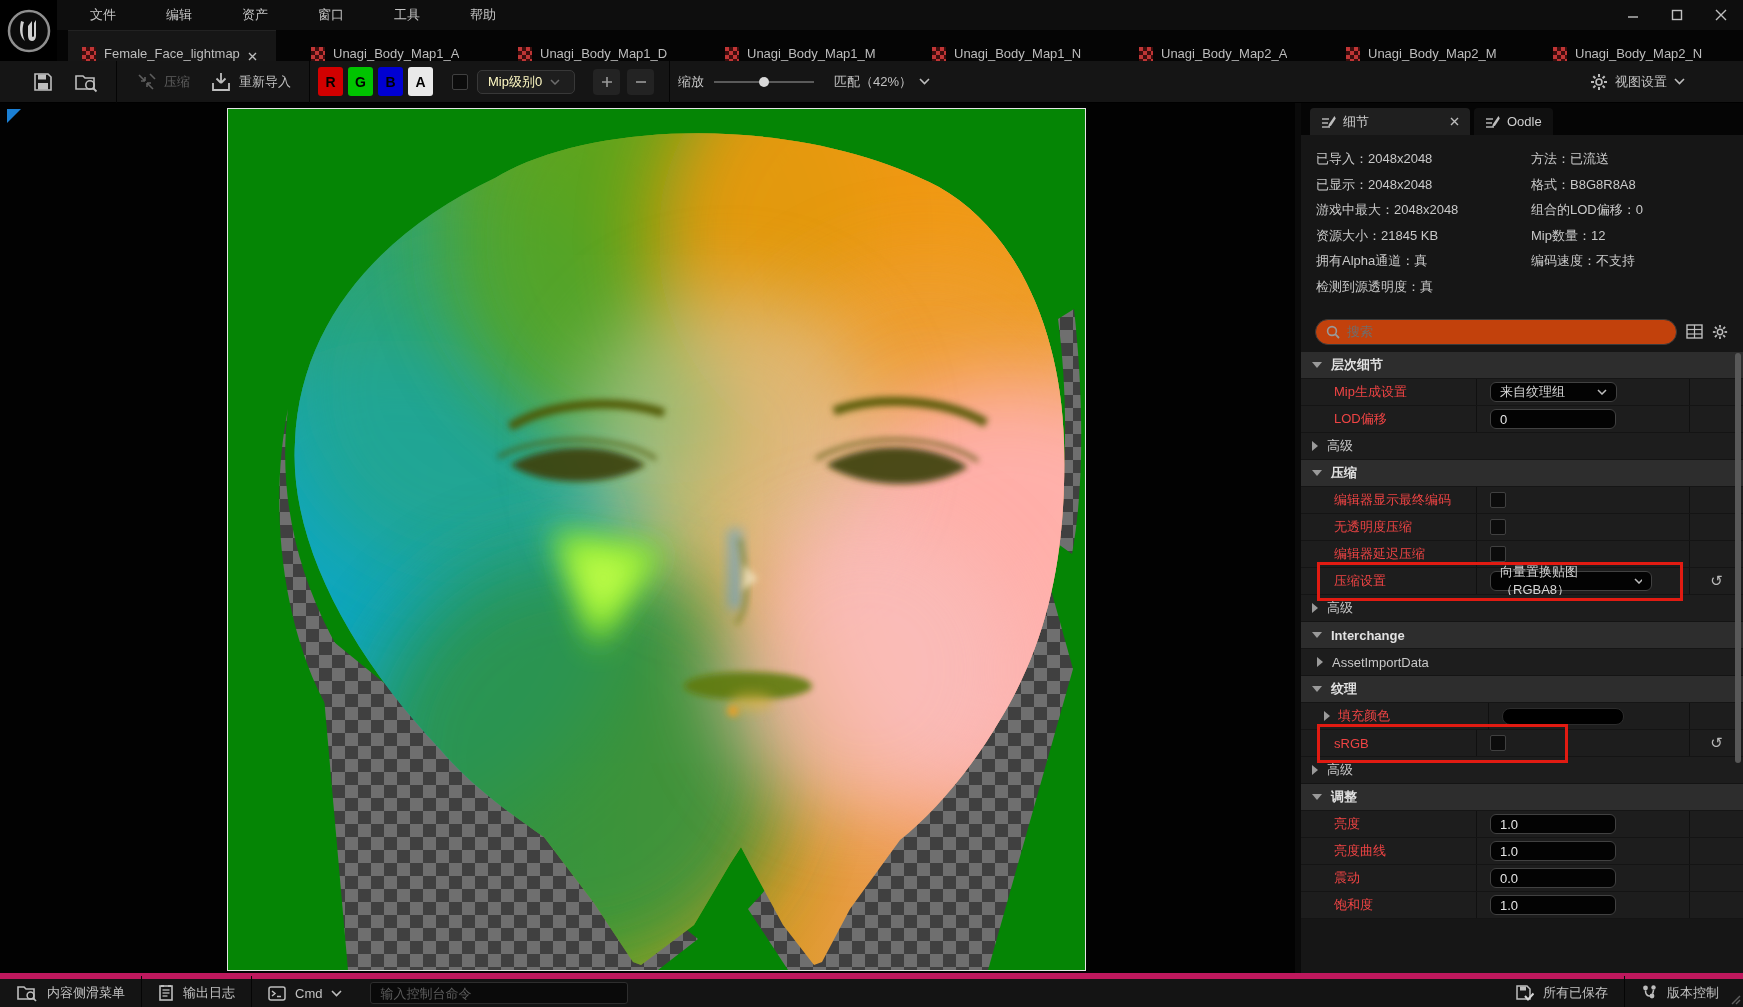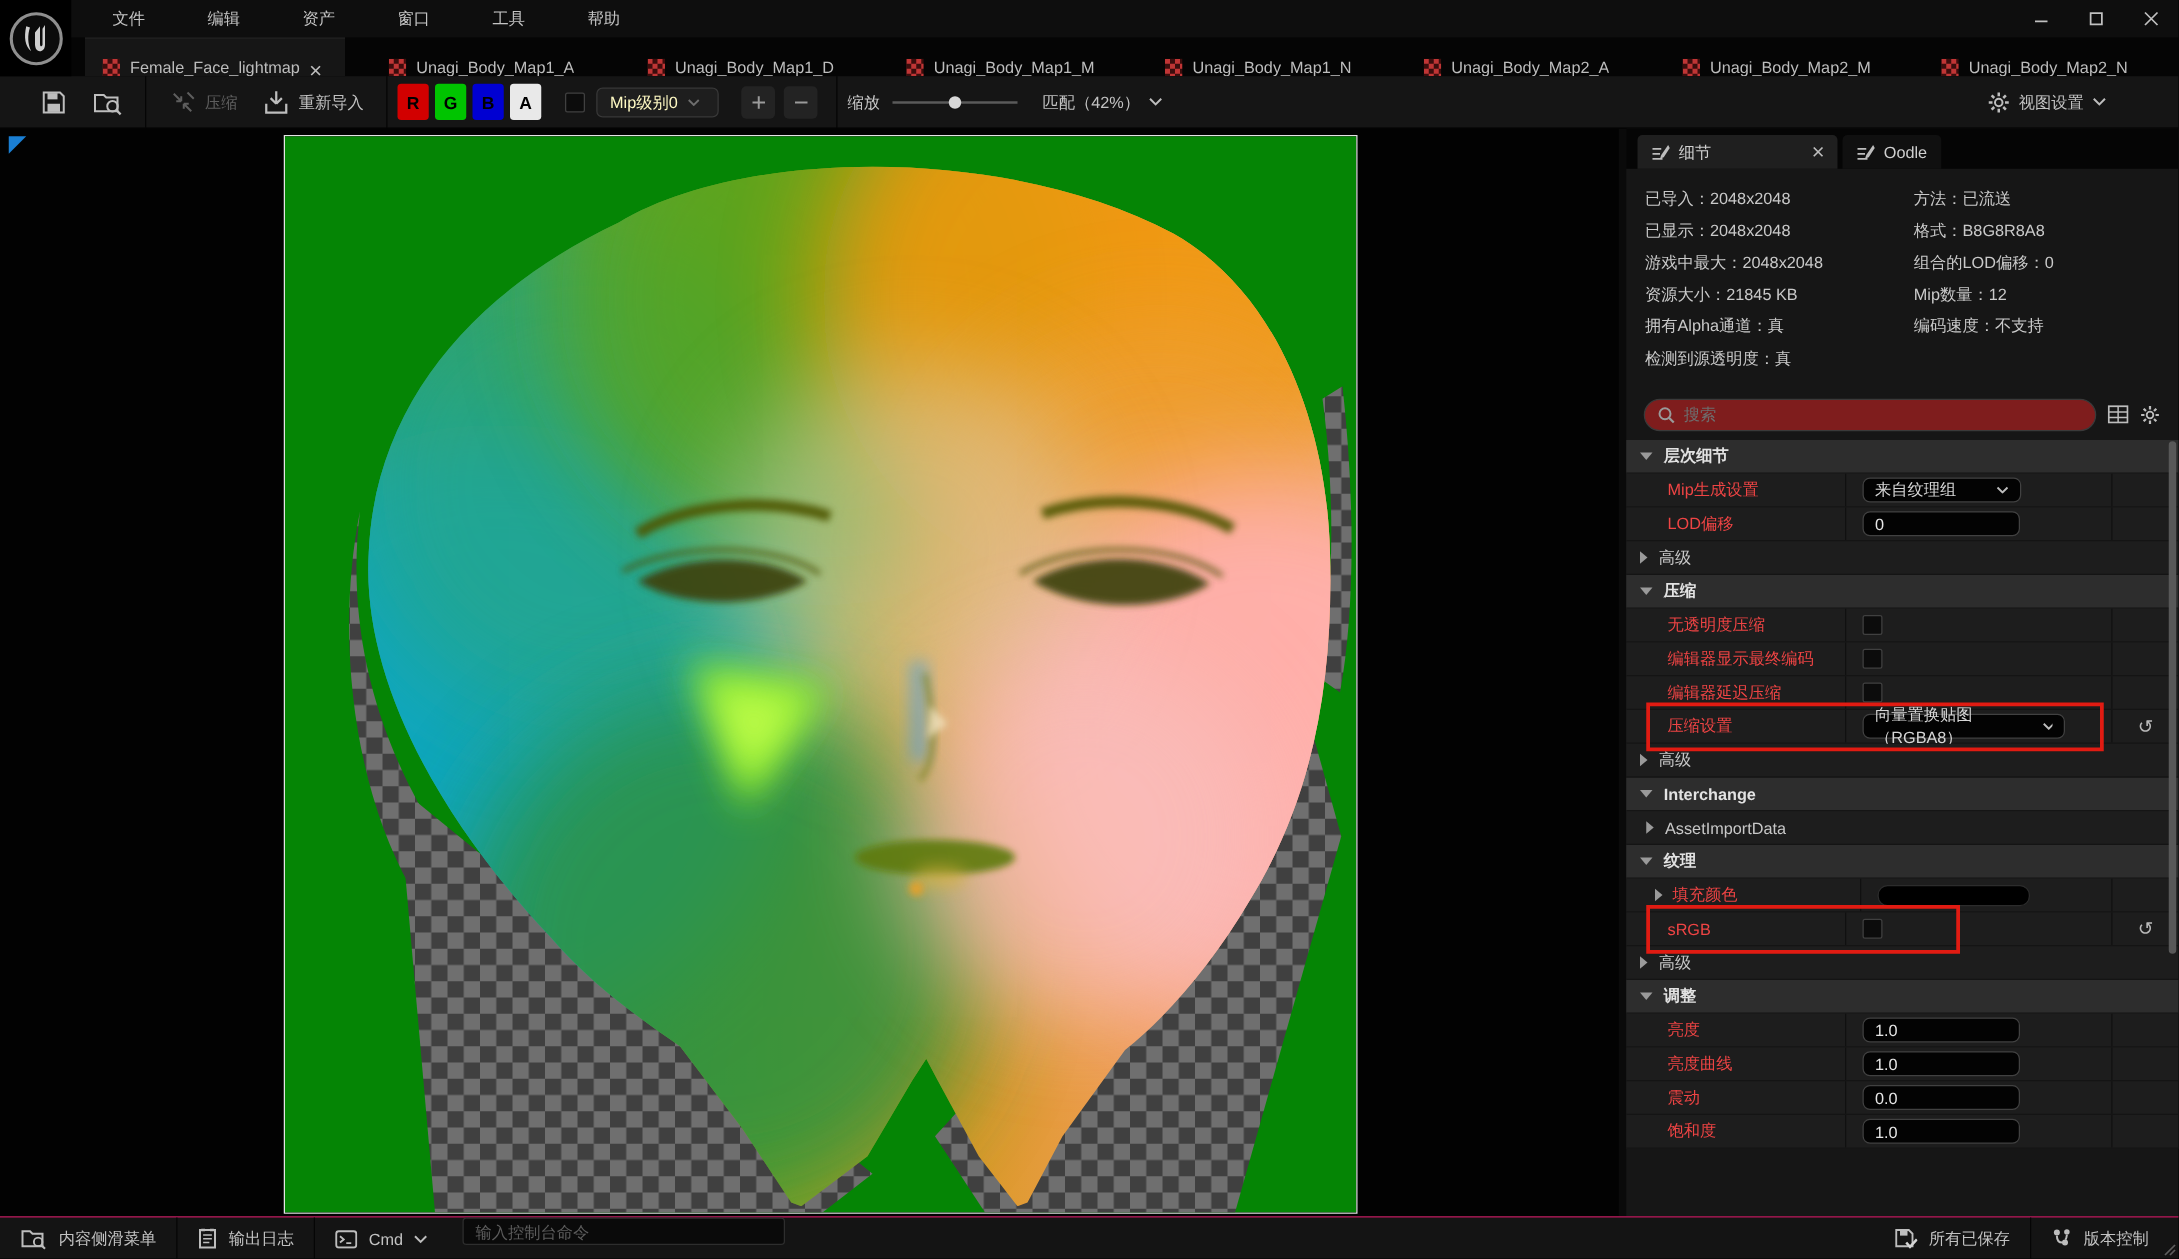--- a/index.html
+++ b/index.html
@@ -42,41 +42,41 @@
   .panel { position:absolute; left:1301px; top:103px; width:442px; height:870px; background:#161616; }
   .ptabs { height:32px; background:#050505; display:flex; align-items:flex-end; padding-left:9px; gap:4px; }
   .ptab { height:27px; display:flex; align-items:center; gap:7px; padding:0 11px; border-radius:4px 4px 0 0; color:#cfcfcf; }
   .ptab.active { background:#1f1f1f; width:160px; }
   .ptab.inactive { background:#101010; }
   .pinfo { position:relative; height:162px; padding:9px 0 0 15px; color:#c9c9c9; }
   .pinfo .col { position:absolute; top:11px; }
   .pinfo .col div { height:25.5px; line-height:25.5px; white-space:nowrap; }
   .col-left { left:15px; } .col-right { left:230px; }
   .psearchrow { display:flex; align-items:center; margin:21px 10px 0 14px; height:27px; gap:9px; }
-  .searchpill { flex:0 0 362px; height:26px; border:1px solid #3a3a3a; border-radius:13px; background:#7f1d1d; display:flex; align-items:center; padding:0 10px; gap:7px; }
+  .searchpill { flex:0 0 362px; height:26px; border:1px solid #3a3a3a; border-radius:13px; background:#c2410c; display:flex; align-items:center; padding:0 10px; gap:7px; }
   .searchpill input { flex:1; background:transparent; border:none; outline:none; color:#cfcfcf; font-size:13px; font-family:inherit; }
   .searchpill input::placeholder { color:#6e6e6e; }
   .props { margin-top:7px; }
   .sec { height:27px; background:#2d2d2d; border-bottom:1px solid #151515; display:flex; align-items:center; gap:9px; padding-left:11px; font-weight:bold; color:#e2e2e2; }
   .prow { position:relative; height:27px; background:#1d1d1d; border-bottom:1px solid #141414; display:flex; }
   .prow.adv { align-items:center; gap:9px; padding-left:11px; }
   .lbl { flex:0 0 176px; display:flex; align-items:center; padding-left:33px; gap:8px; border-right:1px solid #101010; color:#ef4444; white-space:nowrap; }
   .lbl.witharrow { padding-left:11px;margin-left:12px; }
   .val { flex:1; display:flex; align-items:center; padding-left:13px; }
   .rst { flex:0 0 54px; border-left:1px solid #101010; display:flex; align-items:center; justify-content:center; color:#b8b8b8; font-size:15px; }
   .dd { display:flex; align-items:center; justify-content:space-between; gap:8px; height:20px; background:#030303; border:1px solid #414141; border-radius:6px; padding:0 9px; color:#d6d6d6; }
   .dd.w1 { width:127px; } .dd.w2 { width:162px; }
   .numbox { width:126px; height:20px; background:#030303; border:1px solid #414141; border-radius:6px; color:#e6e6e6; padding:0 9px; font-size:13px; font-family:inherit; outline:none; }
   .swatch { width:122px; height:17px; background:#000; border:1px solid #2c2c2c; border-radius:8px; }
   .redbox { position:absolute; border:3px solid #e11b12; pointer-events:none; z-index:4; }
   .tri-d { width:0; height:0; border-left:5px solid transparent; border-right:5px solid transparent; border-top:6px solid #9a9a9a; }
   .tri-r { width:0; height:0; border-top:5px solid transparent; border-bottom:5px solid transparent; border-left:6px solid #9a9a9a; }
   .pscroll { position:absolute; right:2px; top:250px; width:6px; height:410px; background:#585858; border-radius:3px; z-index:6; }
   
-  .statusbar { position:absolute; left:0; bottom:0; right:0; height:34px; background:#141414; border-top:1px solid #be185d; display:flex; align-items:flex-start; }
+  .statusbar { position:absolute; left:0; bottom:0; right:0; height:34px; background:#141414; border-top:6px solid #be185d; display:flex; align-items:center; }
   .sbtn { display:flex; align-items:center; gap:9px; height:34px; padding:0 16px; color:#c2c2c2; white-space:nowrap; }
   .ssep { width:1px; height:34px; background:#050505; }
   .console-input { width:258px; height:22px; background:#0a0a0a; border:1px solid #2e2e2e; border-radius:3px; color:#cfcfcf; padding:0 9px; font-size:13px; font-family:inherit; outline:none; margin-left:12px; }
   .console-input::placeholder { color:#5c5c5c; }
   .spacer { flex:1; }
   svg.icon { display:block; }
 </style>
 </head>
 <body>
 
@@ -461,31 +461,31 @@
           <span>高级</span>
         </div>
 
       <div class="sec">
           <span class="tri-d"></span>
           <span>压缩</span>
         </div>
 
       <div class="prow">
         <div class="lbl">
+            <span>编辑器显示最终编码</span>
+          </div>
+        <div class="val">
+            <div class="checkbox"></div>
+          </div>
+        <div class="rst"></div>
+      </div>
+
+      <div class="prow">
+        <div class="lbl">
             <span>无透明度压缩</span>
-          </div>
-        <div class="val">
-            <div class="checkbox"></div>
-          </div>
-        <div class="rst"></div>
-      </div>
-
-      <div class="prow">
-        <div class="lbl">
-            <span>编辑器显示最终编码</span>
           </div>
         <div class="val">
             <div class="checkbox"></div>
           </div>
         <div class="rst"></div>
       </div>
 
       <div class="prow">
         <div class="lbl">
             <span>编辑器延迟压缩</span>

